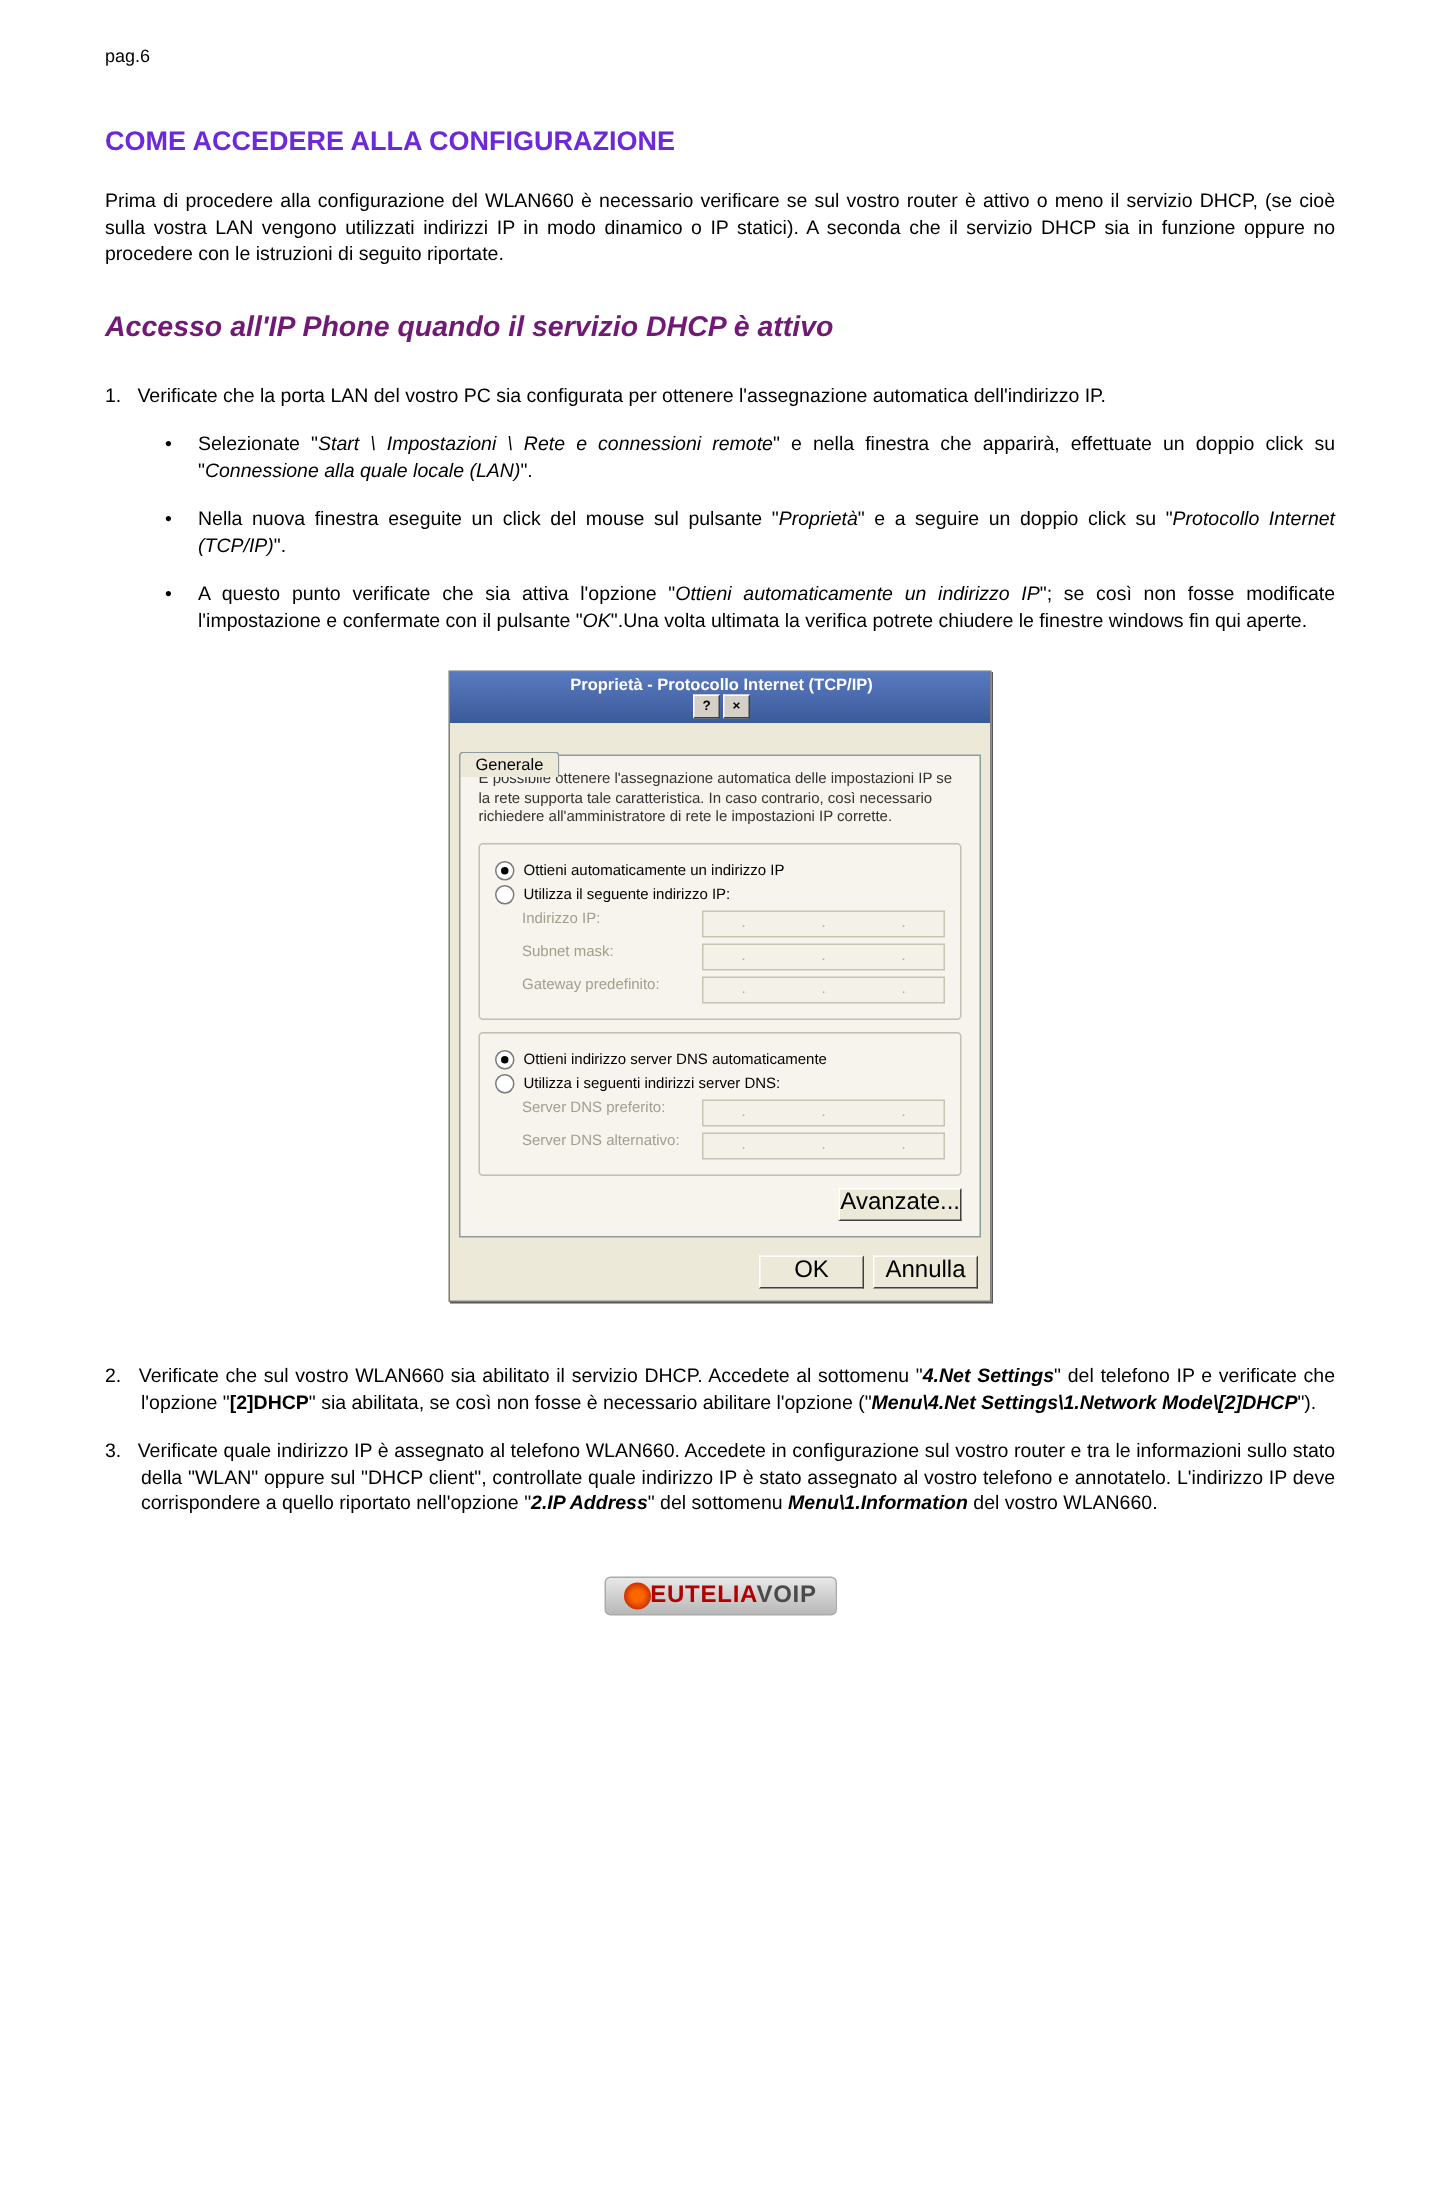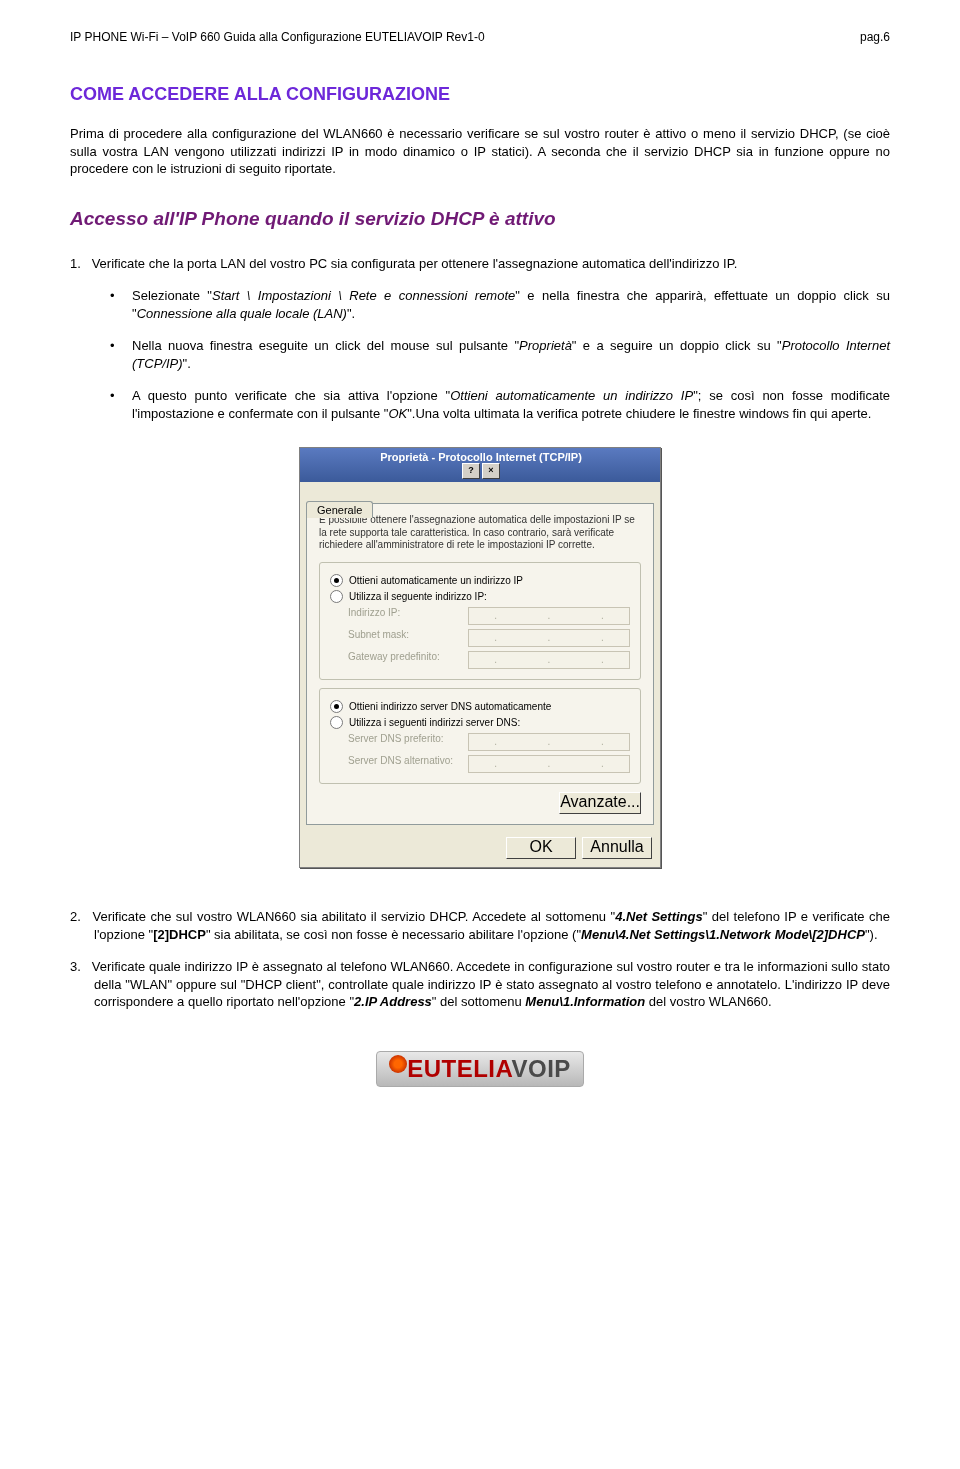--- a/index.html
+++ b/index.html
@@ -213,21 +213,21 @@
   }
 
   .footer-logo {
     display: flex;
     justify-content: center;
     margin-top: 40px;
   }
   .logo {
     font-family: Arial, sans-serif;
     font-weight: bold;
-    font-size: 24px;
+    font-size: 16px;
     letter-spacing: 0.5px;
     background: linear-gradient(#e8e8e8, #b8b8b8);
     border: 1px solid #aaa;
     border-radius: 4px;
     padding: 3px 12px;
     display: flex;
     align-items: flex-start;
     gap: 0;
   }
   .logo-burst {
@@ -239,21 +239,20 @@
   }
   .logo-text .eut { color: #b00000; }
   .logo-text .voip { color: #4a4a4a; }
 </style>
 </head>
 <body>
 
 <div class="page">
 
   <div class="header-line">
-    <span>IP PHONE Wi-Fi – VoIP 660 Guida alla Configurazione EUTELIAVOIP Rev1-0</span>
     <span>pag.6</span>
   </div>
 
   <div class="section-title">COME ACCEDERE ALLA CONFIGURAZIONE</div>
 
   <div class="body-text">Prima di procedere alla configurazione del WLAN660 è necessario verificare se sul vostro router è attivo o meno il servizio DHCP, (se cioè sulla vostra LAN vengono utilizzati indirizzi IP in modo dinamico o IP statici). A seconda che il servizio DHCP sia in funzione oppure no procedere con le istruzioni di seguito riportate.</div>
 
   <div class="subsection-title">Accesso all'IP Phone quando il servizio DHCP è attivo</div>
 
   <div class="num-item">
@@ -279,21 +278,21 @@
         <span>Proprietà - Protocollo Internet (TCP/IP)</span>
         <div class="titlebar-buttons">
           <div class="tb-btn">?</div>
           <div class="tb-btn">×</div>
         </div>
       </div>
       <div class="tabstrip">
         <div class="tab">Generale</div>
       </div>
       <div class="tab-body">
-        <div class="desc">È possibile ottenere l'assegnazione automatica delle impostazioni IP se la rete supporta tale caratteristica. In caso contrario, sarà verificate richiedere all'amministratore di rete le impostazioni IP corrette.</div>
+        <div class="desc">È possibile ottenere l'assegnazione automatica delle impostazioni IP se la rete supporta tale caratteristica. In caso contrario, così necessario richiedere all'amministratore di rete le impostazioni IP corrette.</div>
 
         <div class="group">
           <div class="radio-row">
             <span class="radio checked"></span>
             <span>Ottieni automaticamente un indirizzo IP</span>
           </div>
           <div class="radio-row">
             <span class="radio"></span>
             <span>Utilizza il seguente indirizzo IP:</span>
           </div>

